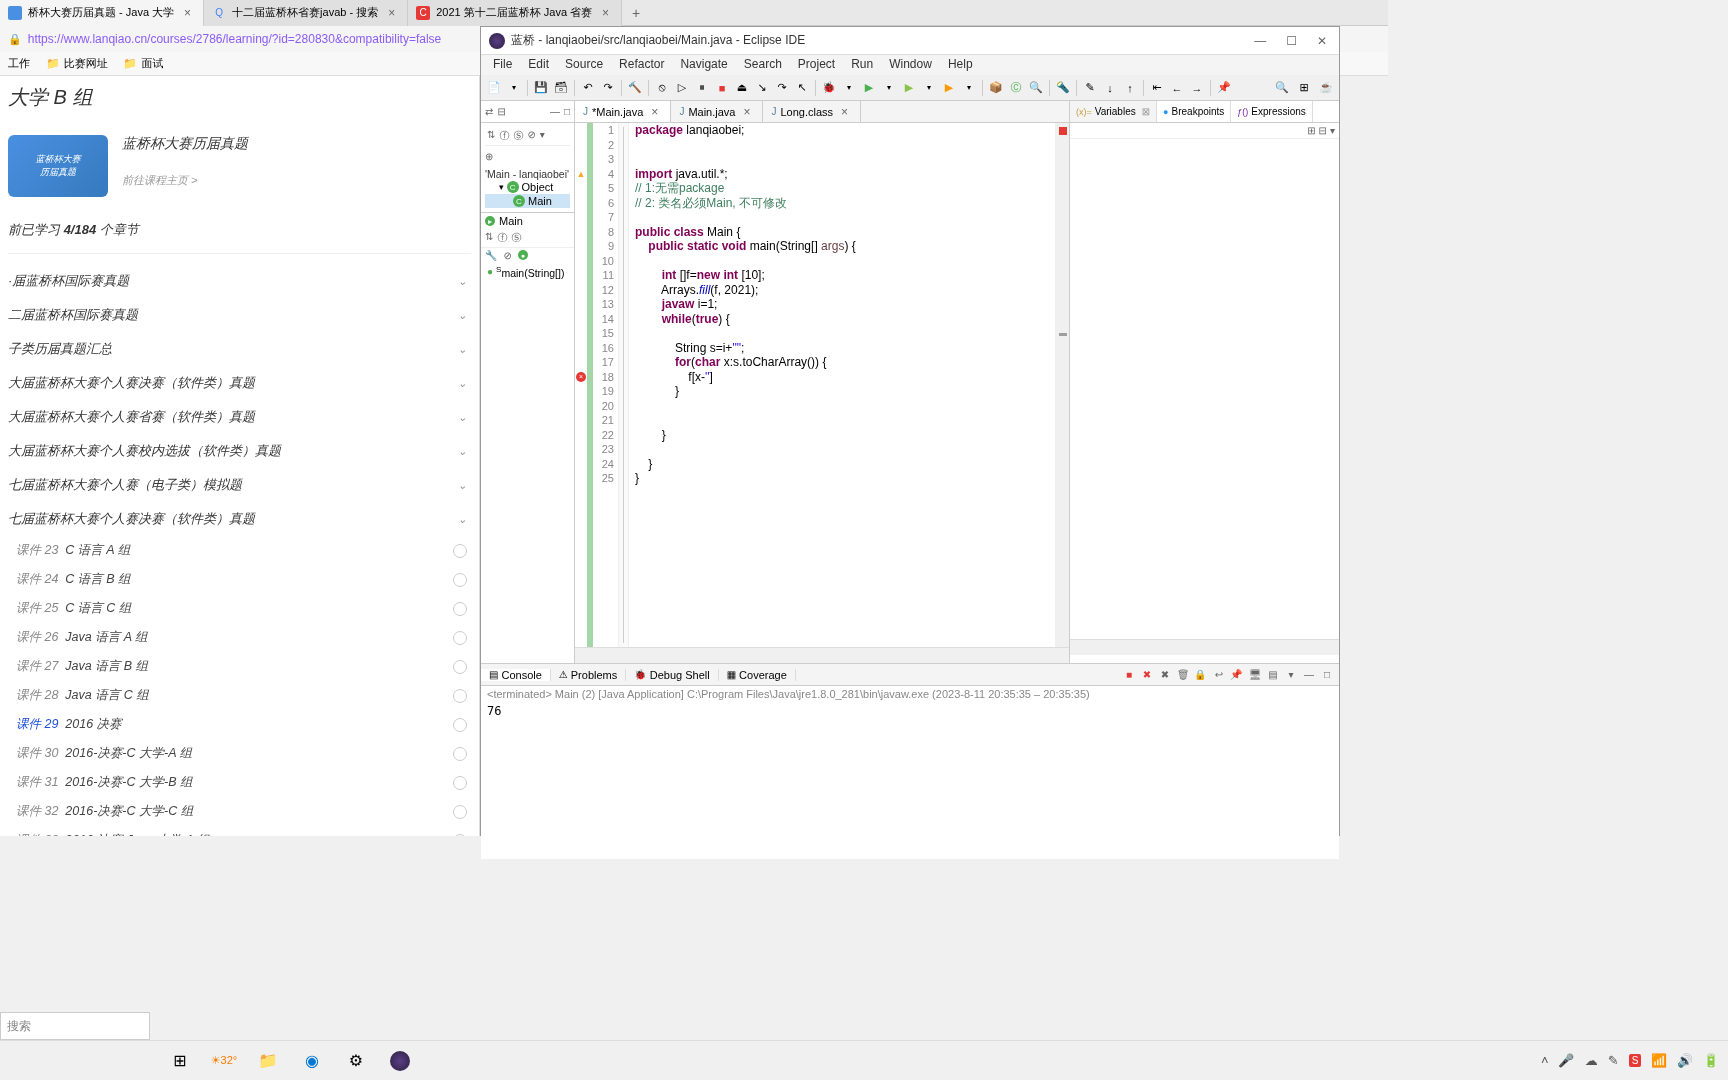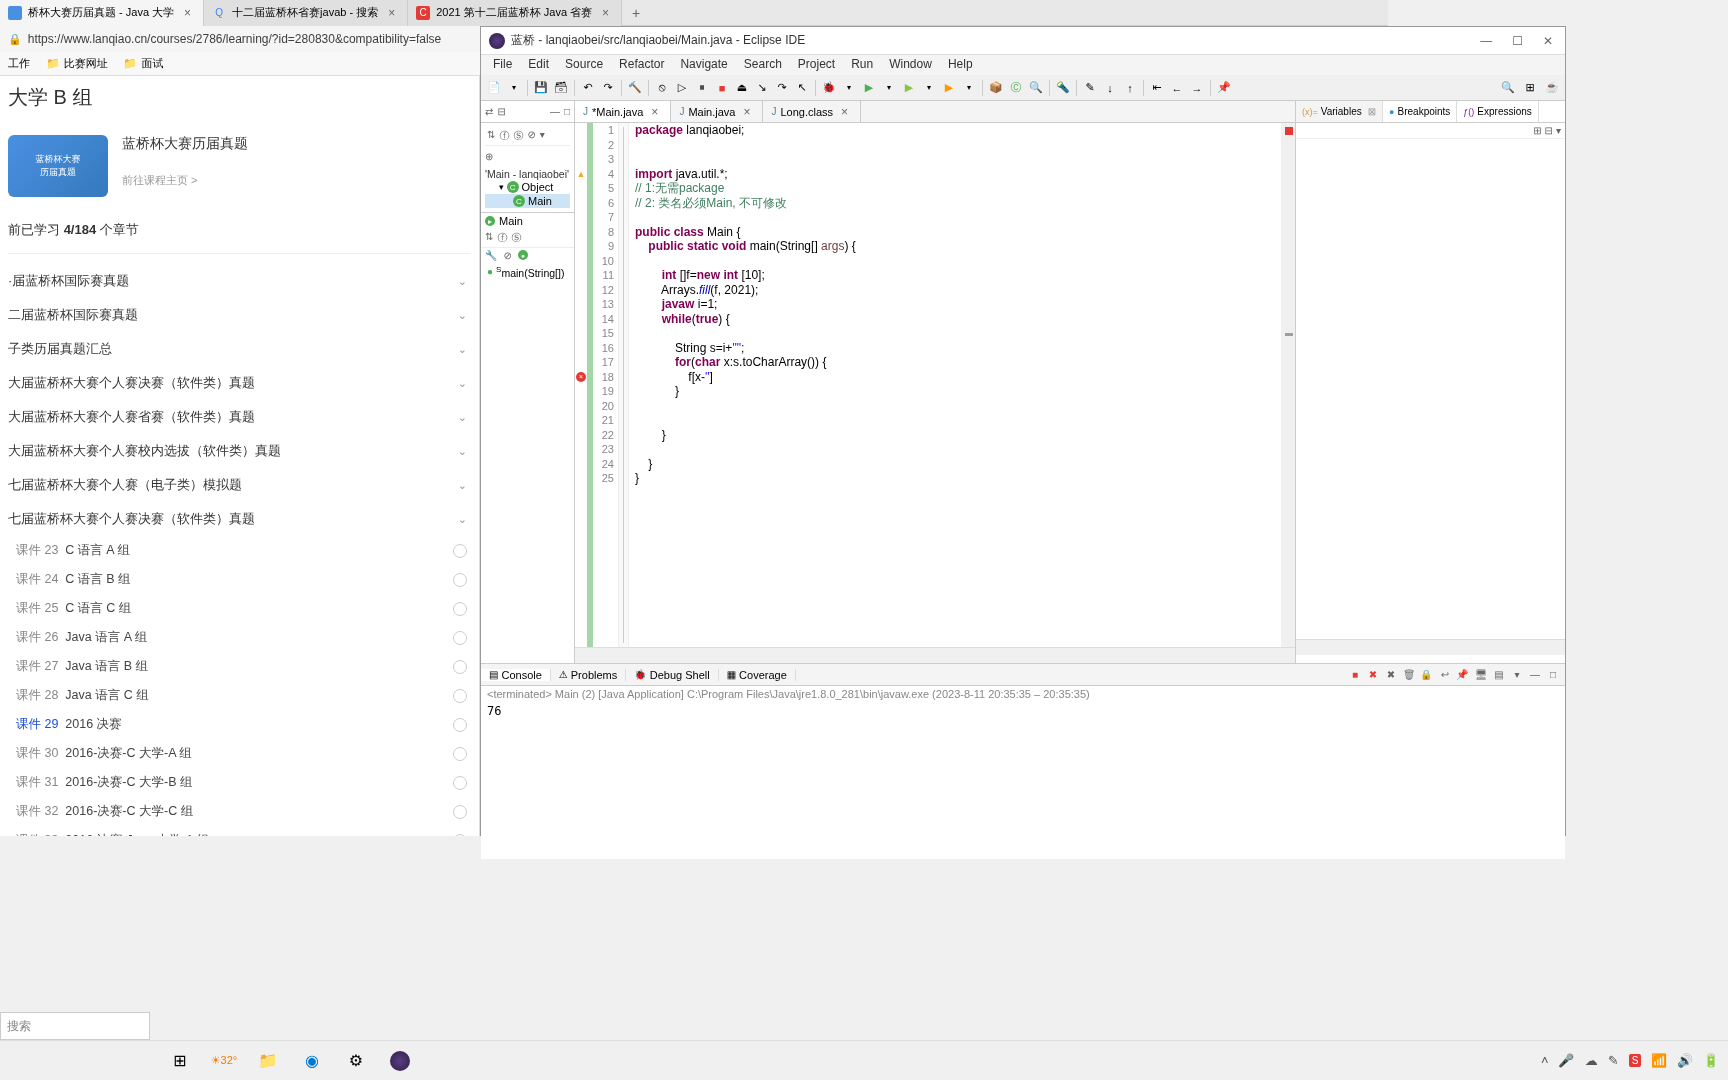--- a/index.html
+++ b/index.html
@@ -9,21 +9,21 @@
 .browser-tabs { display: flex; height: 26px; background: #e8e8e8; border-bottom: 1px solid #ccc; align-items: center; }
 .tab { display: flex; align-items: center; padding: 0 8px; height: 26px; font-size: 11px; border-right: 1px solid #ccc; gap: 6px; background: #f5f5f5; }
 .tab.inactive { background: #e0e0e0; }
 .tab-icon { width: 14px; height: 14px; display: inline-flex; align-items: center; justify-content: center; font-size: 10px; }
 .tab-close { color: #666; cursor: pointer; font-size: 12px; padding: 0 4px; }
 .new-tab { padding: 0 10px; color: #666; cursor: pointer; font-size: 14px; }
 
 
 .url-bar { display: flex; align-items: center; height: 26px; padding: 0 8px; background: #f5f5f5; gap: 6px; }
 .lock { font-size: 11px; color: #666; }
-.url-text { font-size: 12px; color: #404040; }
+.url-text { font-size: 12px; color: #8b5cf6; }
 
 
 .bookmarks { display: flex; height: 24px; padding: 0 8px; align-items: center; gap: 16px; background: #f8f8f8; border-bottom: 1px solid #ddd; }
 .bookmark { font-size: 11px; cursor: pointer; display: flex; align-items: center; gap: 4px; }
 .folder-icon { color: #e8a33d; }
 
 
 .browser-content { position: absolute; left: 0; top: 76px; width: 480px; height: 760px; background: #fff; overflow-y: auto; border-right: 1px solid #ddd; }
 .course-card { padding: 20px 0 10px 0; display: flex; gap: 14px; align-items: flex-start; }
 .card-img { width: 100px; height: 62px; background: linear-gradient(135deg,#4a90e2,#357abd); border-radius: 6px; display: flex; align-items: center; justify-content: center; color: #fff; font-size: 9px; text-align: center; }
@@ -32,21 +32,21 @@
 .card-link { font-size: 11px; color: #999; }
 .progress-text { padding: 14px 0; font-size: 13px; color: #333; }
 .progress-text b { font-weight: 600; }
 .gray-bar { height: 1px; background: #eee; margin-bottom: 10px; }
 .chapter { display: flex; align-items: center; justify-content: space-between; padding: 8px 4px 8px 0; font-size: 13px; color: #333; cursor: pointer; }
 .chevron { color: #999; font-size: 11px; }
 .lesson { display: flex; align-items: center; justify-content: space-between; padding: 6px 4px 6px 8px; font-size: 12.5px; color: #444; cursor: pointer; }
 .circle { width: 14px; height: 14px; border: 1.5px solid #ccc; border-radius: 50%; }
 
 
-.eclipse { position: absolute; left: 480px; top: 26px; width: 1086px; height: 810px; background: #22c55e; border: 1px solid #999; }
+.eclipse { position: absolute; left: 480px; top: 26px; width: 860px; height: 810px; background: #22c55e; border: 1px solid #999; }
 .eclipse-title { display: flex; align-items: center; height: 28px; padding: 0 8px; background: #fff; border-bottom: 1px solid #ddd; }
 .eclipse-icon { width: 16px; height: 16px; background: radial-gradient(circle,#5a3e85,#2c1f42); border-radius: 50%; margin-right: 6px; }
 .eclipse-title-text { font-size: 12px; color: #333; flex: 1; }
 .win-btns { display: flex; gap: 12px; color: #666; font-size: 12px; }
 .win-btn { cursor: pointer; padding: 0 4px; }
 
 .menu-bar { display: flex; height: 20px; padding: 0 4px; background: #f4f4f4; gap: 0; }
 .menu-item { padding: 2px 8px; font-size: 12px; color: #333; cursor: pointer; }
 
 .toolbar { display: flex; height: 26px; padding: 2px 4px; background: #f0f0f0; border-bottom: 1px solid #ccc; align-items: center; gap: 2px; }
@@ -170,21 +170,21 @@
       <span class="folder-icon">📁</span>
       <span>比赛网址</span>
     </span>
   <span class="bookmark">
       <span class="folder-icon">📁</span>
       <span>面试</span>
     </span>
 </div>
 
 <div class="browser-content">
-  <div style="padding:0 8px;">
+  <div style="padding:0 8px;font-style:italic;">
     <div style="font-size:20px;color:#333;padding:8px 0 4px 0;">大学 B 组</div>
     <div class="course-card">
       <div class="card-img">
           <span style="white-space:pre-line;">蓝桥杯大赛
 历届真题</span>
         </div>
       <div class="card-info">
         <div class="card-title">蓝桥杯大赛历届真题</div>
         <div class="card-link">前往课程主页 &gt;</div>
       </div>

